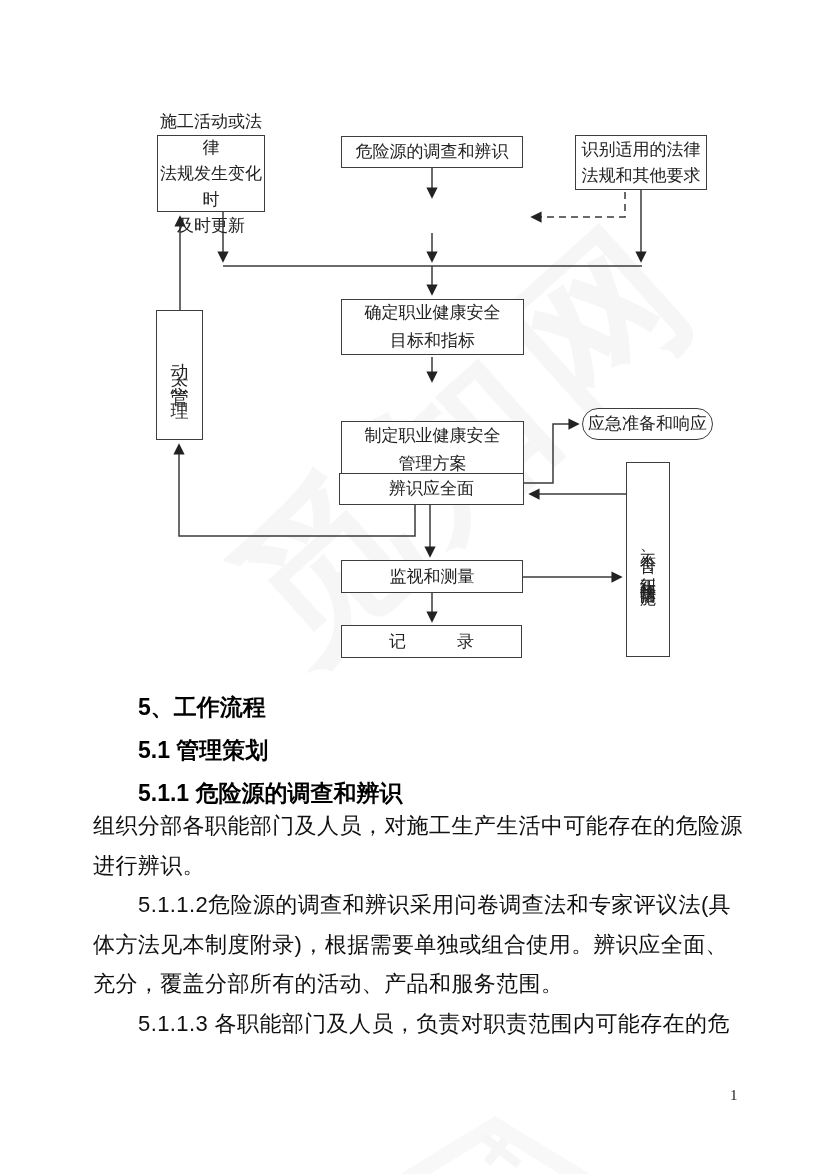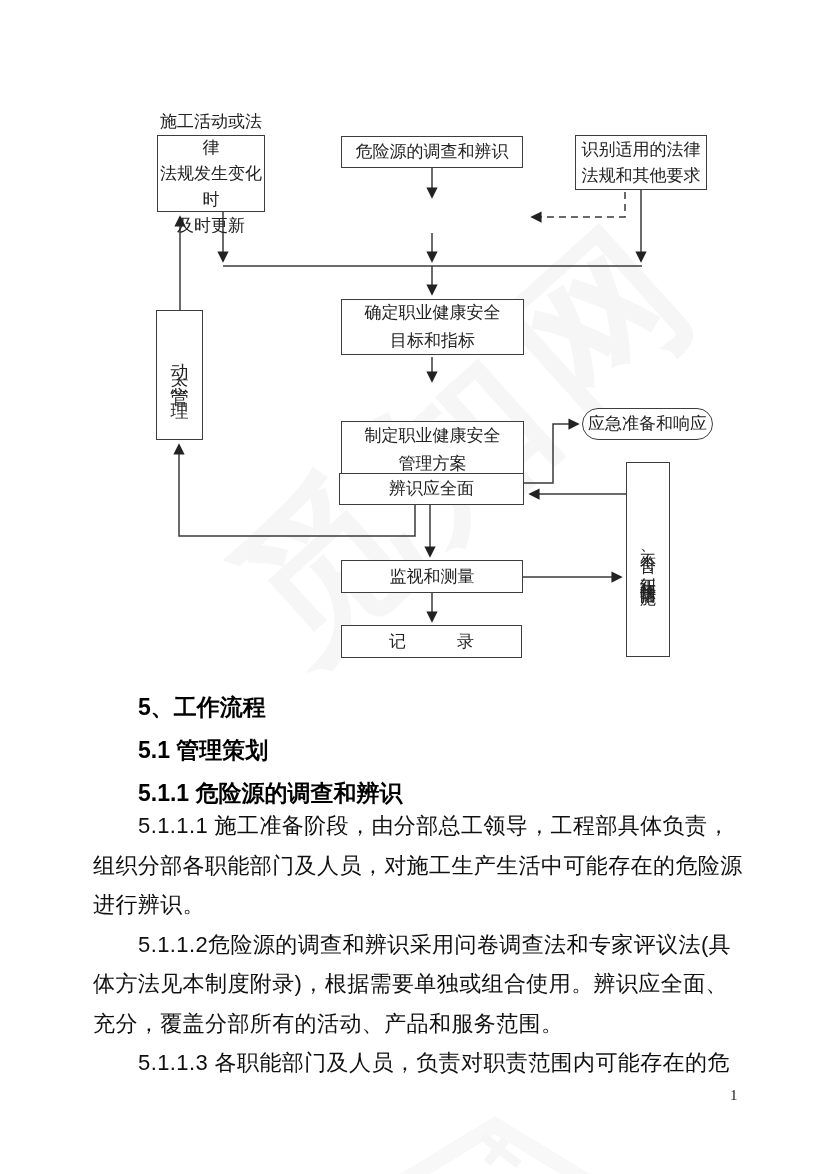--- a/index.html
+++ b/index.html
@@ -157,21 +157,20 @@
     <div class="fbox" style="left:341px;top:560px;width:182px;height:33px;">监视和测量</div>
 
     <div class="fbox" style="left:341px;top:625px;width:181px;height:33px;">记　　　录</div>
   </div>
 
   <div class="heading" style="top:692px;">5、工作流程</div>
   <div class="heading" style="top:735px;">5.1 管理策划</div>
   <div class="heading" style="top:778px;">5.1.1 危险源的调查和辨识</div>
 
   <div class="bodytext">
-    <div class="line indent">5.1.1.1 施工准备阶段，由分部总工领导，工程部具体负责，</div>
     <div class="line">组织分部各职能部门及人员，对施工生产生活中可能存在的危险源</div>
     <div class="line">进行辨识。</div>
     <div class="line indent">5.1.1.2危险源的调查和辨识采用问卷调查法和专家评议法(具</div>
     <div class="line">体方法见本制度附录)，根据需要单独或组合使用。辨识应全面、</div>
     <div class="line">充分，覆盖分部所有的活动、产品和服务范围。</div>
     <div class="line indent">5.1.1.3 各职能部门及人员，负责对职责范围内可能存在的危</div>
   </div>
 
   <div class="page-number">1</div>
 

